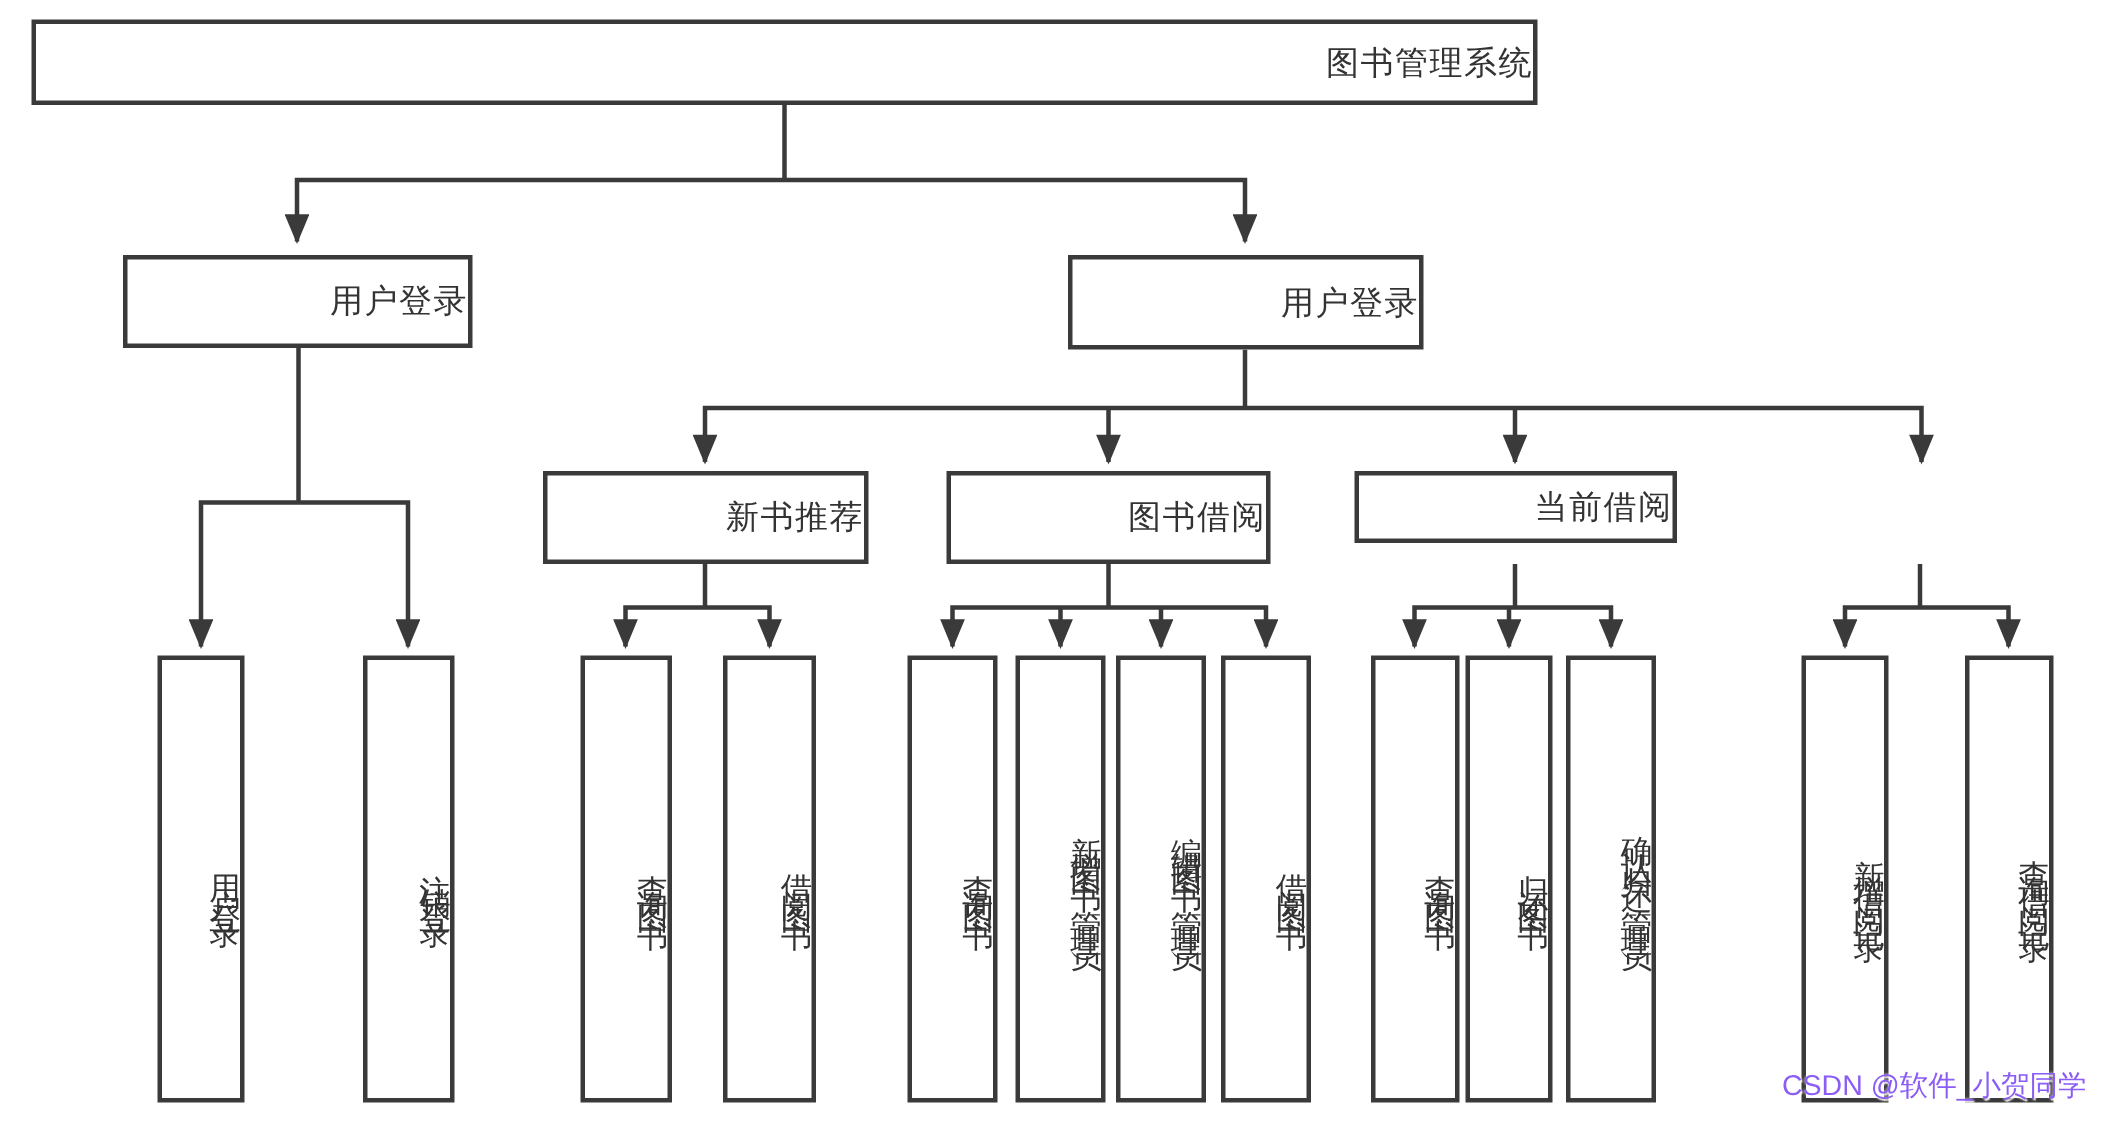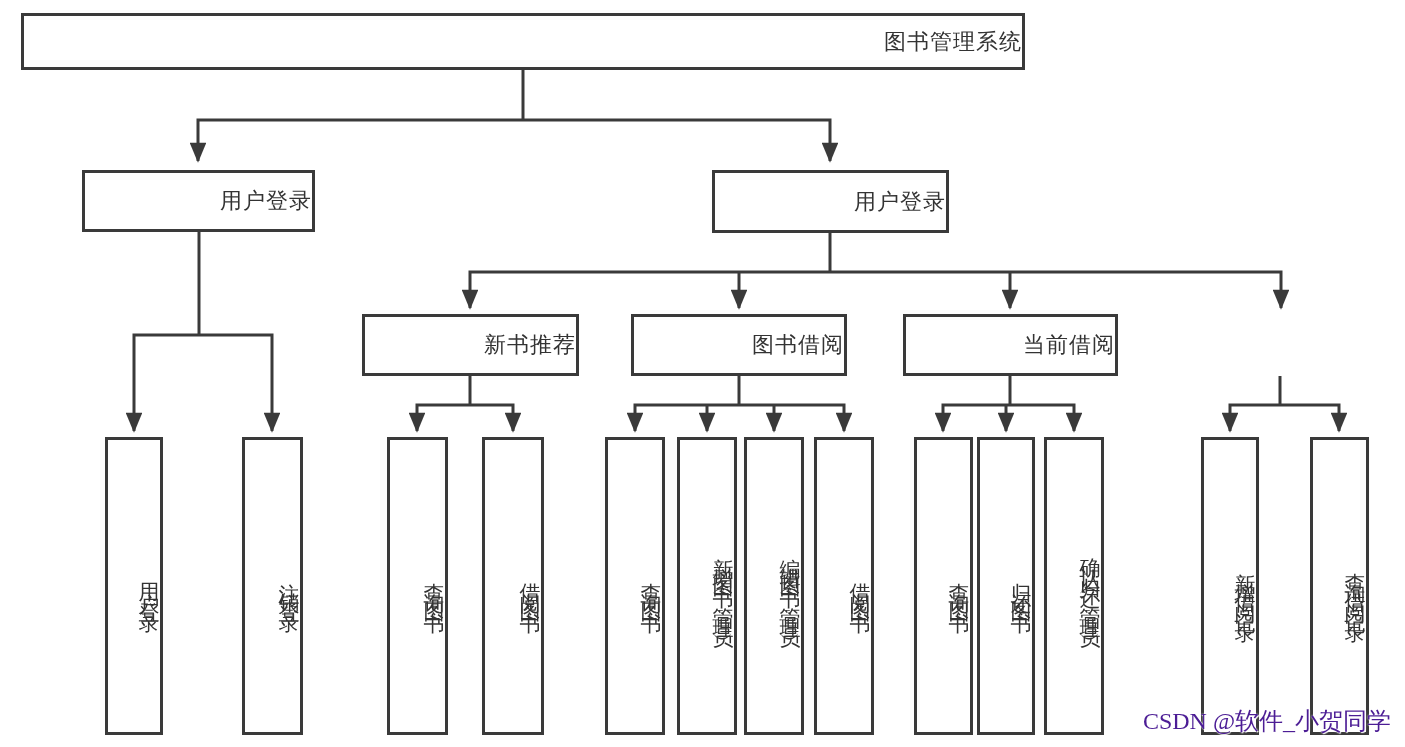--- a/index.html
+++ b/index.html
@@ -47,25 +47,24 @@
     font-size: 21px;
     letter-spacing: 10px;
     line-height: 1;
     white-space: nowrap;
   }
   .watermark {
     position: absolute;
     right: 14px;
     bottom: 10px;
     z-index: 3;
-    font-size: 24px;
-    color: #4c1d95;
+    font-size: 19px;
+    color: #8b5cf6;
     text-shadow: 0 0 2px #ffffff, 1px 1px 1px #ffffff;
     white-space: nowrap;
-    font-family: Liberation Serif, serif;
   }
 </style>
 </head>
 <body>
 
 <div class="canvas">
 
   <svg class="connectors" viewBox="0 0 1405 747" xmlns="http://www.w3.org/2000/svg">
     <defs>
       <marker id="arw" viewBox="0 0 12 10" refX="11" refY="5" markerWidth="8" markerHeight="5.5" orient="auto-start-reverse" markerUnits="strokeWidth">
@@ -112,21 +111,21 @@
   <div class="node h" style="left:712px;top:170px;width:237px;height:63px">
     <span>用户登录</span>
   </div>
 
   <div class="node h" style="left:631px;top:314px;width:216px;height:62px">
     <span>图书借阅</span>
   </div>
   <div class="node h" style="left:362px;top:314px;width:217px;height:62px">
     <span>新书推荐</span>
   </div>
-  <div class="node h" style="left:903px;top:314px;width:215px;height:62px">
+  <div class="node h" style="left:903px;top:314px;width:215px;height:48px">
     <span>当前借阅</span>
   </div>
 
   <div class="node v" style="left:105px;top:437px;width:58px;height:298px">
     <span>用户登录</span>
   </div>
   <div class="node v" style="left:242px;top:437px;width:61px;height:298px">
     <span>注销登录</span>
   </div>
 

